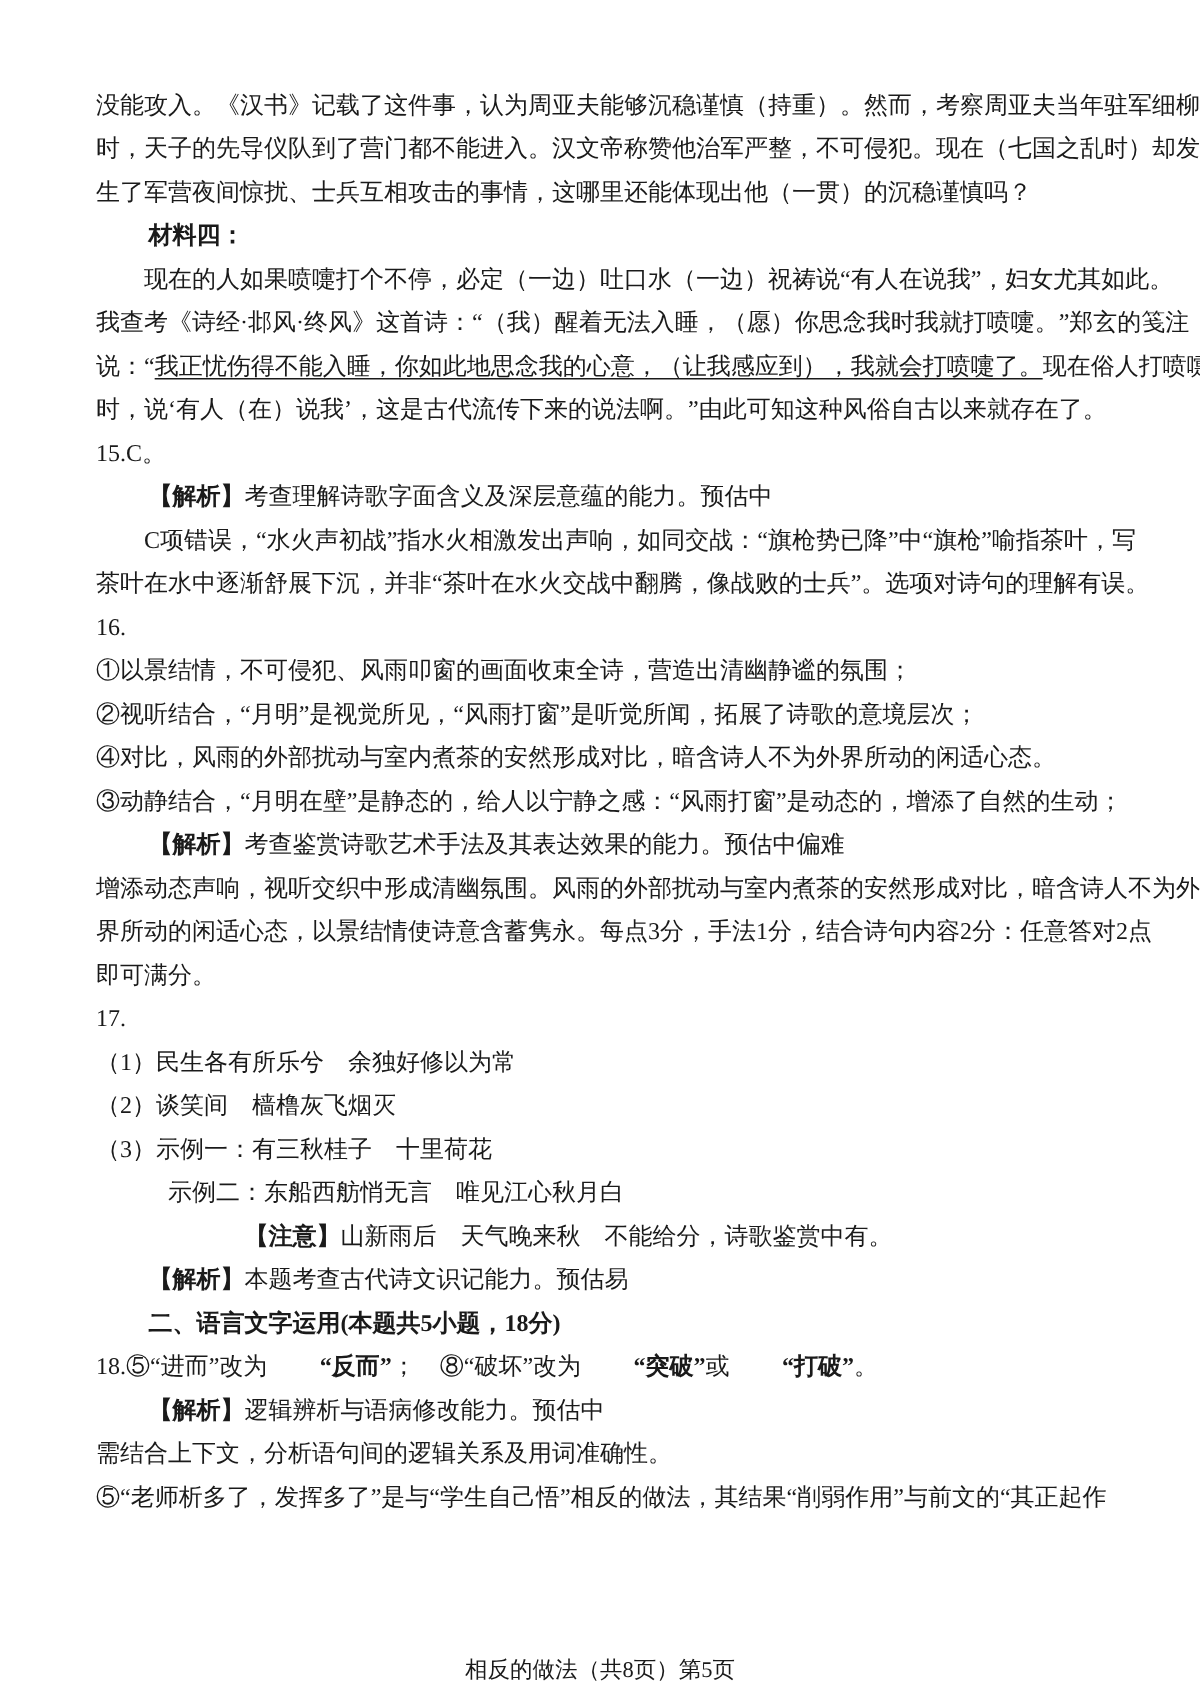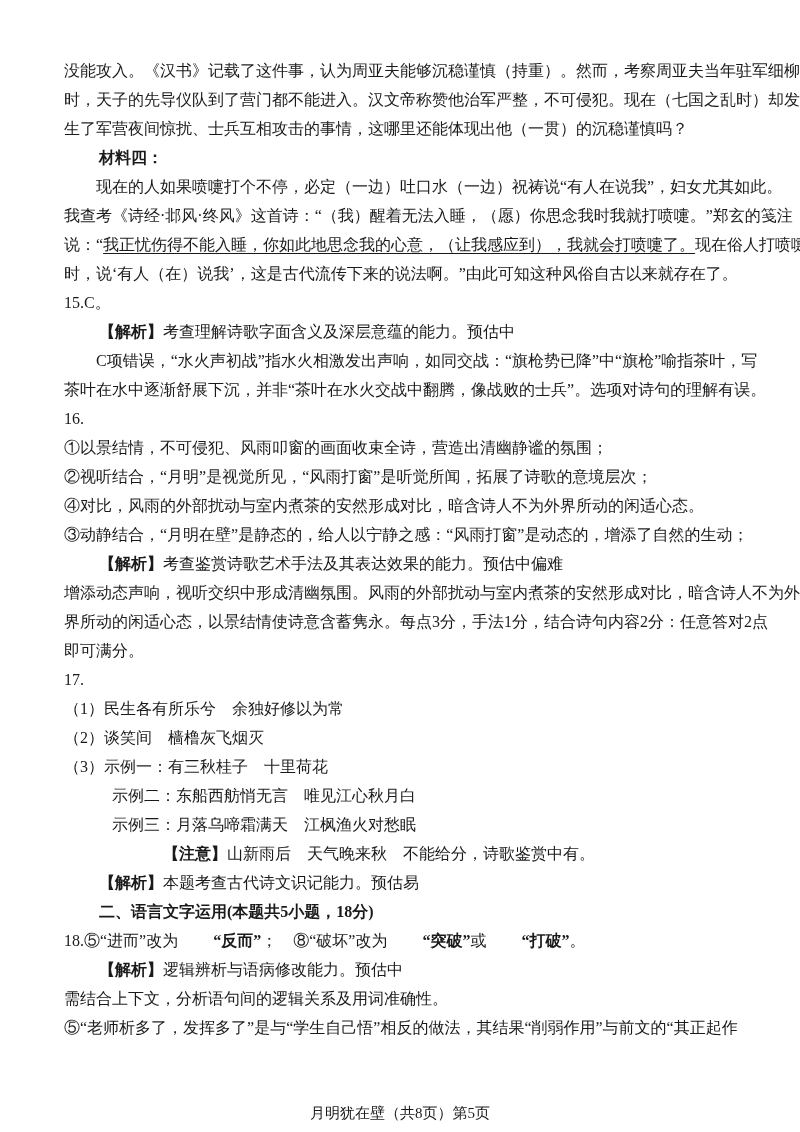--- a/index.html
+++ b/index.html
@@ -62,23 +62,22 @@
       <div class="line"><span>③动静结合，“月明在壁”是静态的，给人以宁静之感：“风雨打窗”是动态的，增添了自然的生动；</span></div>
       <div class="line"><span class="b">【解析】</span><span>考查鉴赏诗歌艺术手法及其表达效果的能力。预估中偏难</span></div>
       <div class="line"><span>增添动态声响，视听交织中形成清幽氛围。风雨的外部扰动与室内煮茶的安然形成对比，暗含诗人不为外</span></div>
       <div class="line"><span>界所动的闲适心态，以景结情使诗意含蓄隽永。每点3分，手法1分，结合诗句内容2分：任意答对2点</span></div>
       <div class="line"><span>即可满分。</span></div>
       <div class="line"><span>17.</span></div>
       <div class="line"><span>（1）民生各有所乐兮　余独好修以为常</span></div>
       <div class="line"><span>（2）谈笑间　樯橹灰飞烟灭</span></div>
       <div class="line"><span>（3）示例一：有三秋桂子　十里荷花</span></div>
       <div class="line" style="padding-left: 48px;"><span>示例二：东船西舫悄无言　唯见江心秋月白</span></div>
-      <div class="line" style="padding-left: 48px;"><span>示例三：月落乌啼霜满天　江枫渔火对愁眠</span></div>
       <div class="line" style="padding-left: 64px; font-family: Liberation Serif, serif;"><span class="b">【注意】</span><span>山新雨后　天气晚来秋　不能给分，诗歌鉴赏中有。</span></div>
       <div class="line"><span class="b">【解析】</span><span>本题考查古代诗文识记能力。预估易</span></div>
       <div class="line"><span class="b">二、语言文字运用(本题共5小题，18分)</span></div>
       <div class="line"><span>18.⑤“进而”改为</span><span class="b">“反而”</span><span>；　⑧“破坏”改为</span><span class="b">“突破”</span><span>或</span><span class="b">“打破”</span><span>。</span></div>
       <div class="line"><span class="b">【解析】</span><span>逻辑辨析与语病修改能力。预估中</span></div>
       <div class="line"><span>需结合上下文，分析语句间的逻辑关系及用词准确性。</span></div>
       <div class="line"><span>⑤“老师析多了，发挥多了”是与“学生自己悟”相反的做法，其结果“削弱作用”与前文的“其正起作</span></div>
     </div>
-  <div class="footer">月明犹在壁（共8页）第5页</div>
+  <div class="footer">相反的做法（共8页）第5页</div>
 </div>
 
 </body></html>

